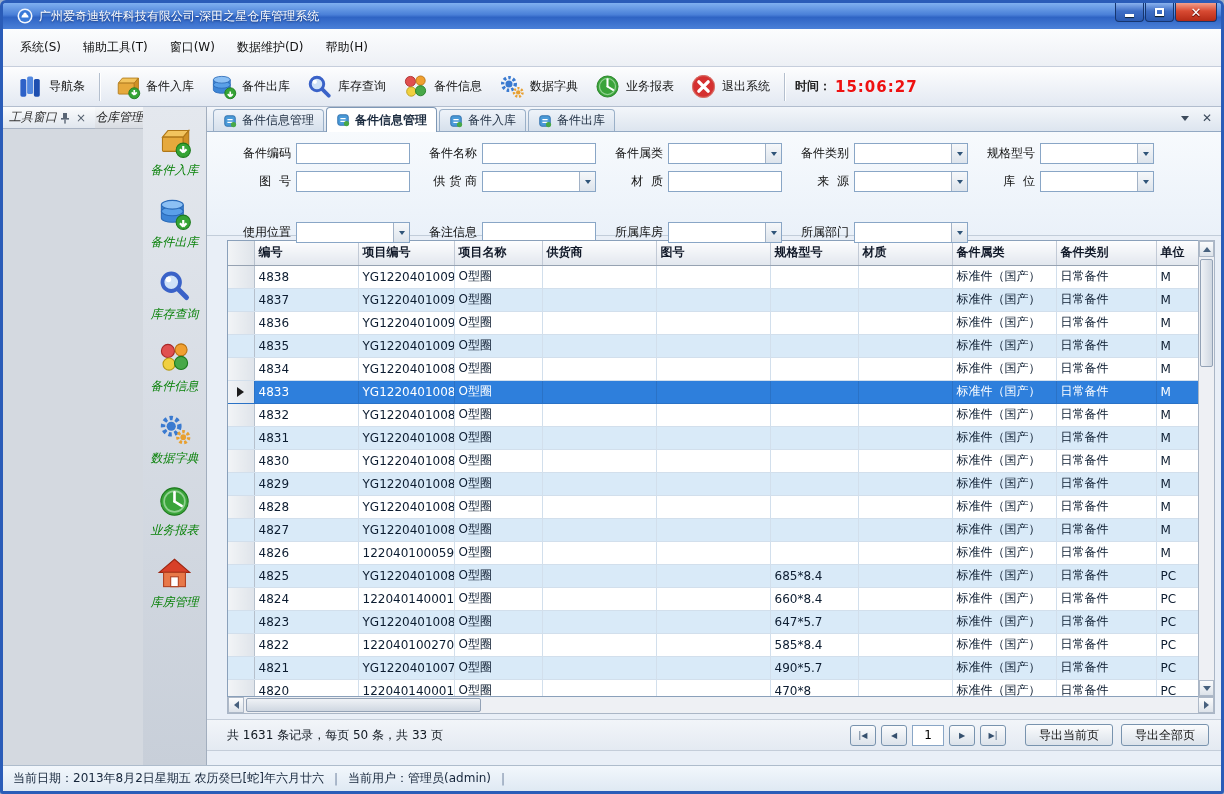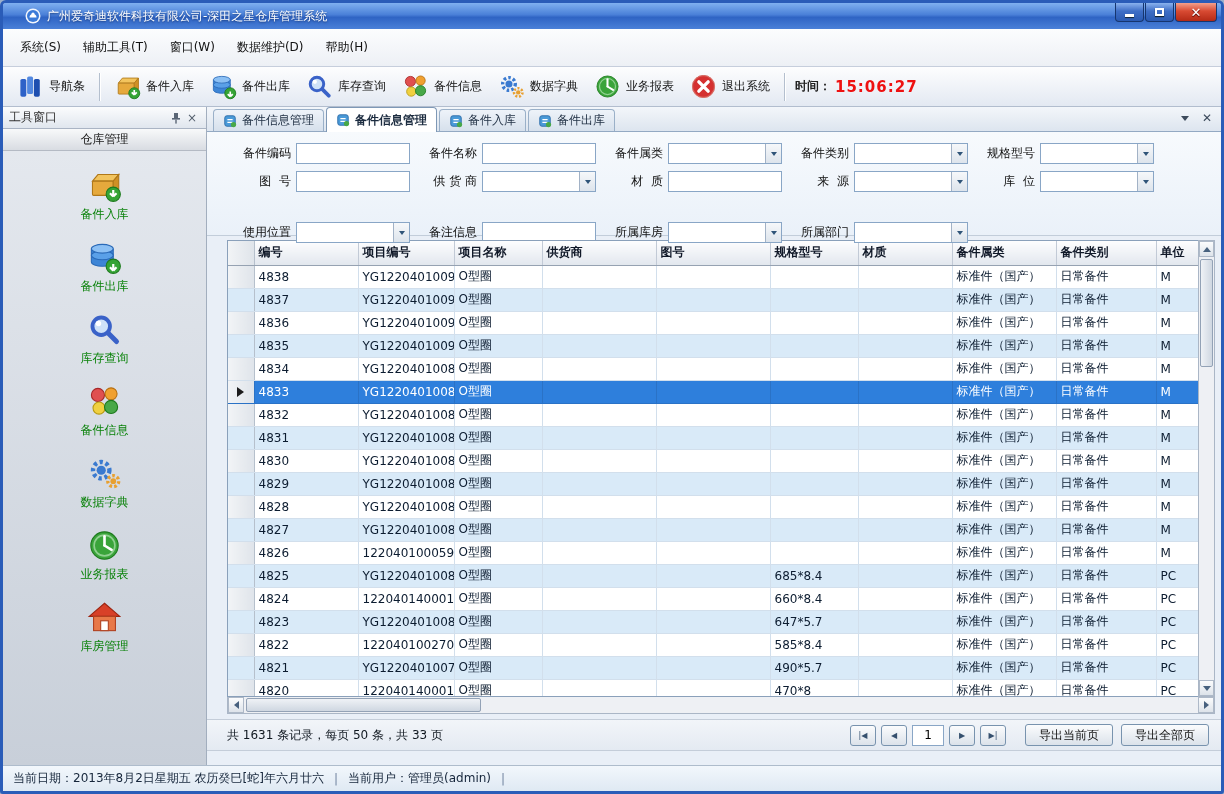--- a/index.html
+++ b/index.html
@@ -4,21 +4,21 @@
 <style>
   * { margin:0; padding:0; box-sizing:border-box; }
   html,body { width:1224px; height:794px; }
   body { font-family:"DejaVu Sans","Liberation Sans",sans-serif; font-size:12px; background:#9bb0cc; overflow:hidden; }
 
   .window { width:1224px; height:794px; display:flex; flex-direction:column;
     border:3px solid #2a5cb8; border-radius:6px 6px 3px 3px; overflow:hidden;
     background:#e8eef6; box-shadow: inset 0 0 0 1px #7fa6e4; }
 
   
-  .titlebar { height:26px; flex:none; display:flex; align-items:center; gap:6px; padding:0 4px 0 22px;
+  .titlebar { height:26px; flex:none; display:flex; align-items:center; gap:6px; padding:0 4px 0 14px;
     background:linear-gradient(180deg,#7fb0f0 0%,#4a80d8 45%,#2f64c4 55%,#4a80d8 100%); }
   .app-icon svg { width:16px; height:16px; display:block; }
   .win-title { color:#fff; text-shadow:0 1px 2px #1a3a78; flex:1; white-space:nowrap; overflow:hidden; }
   .win-controls { display:flex; align-items:flex-start; height:100%; }
   .win-btn { width:29px; height:19px; border:1px solid #16356e; border-top:none; border-radius:0 0 4px 4px;
     background:linear-gradient(#8ab2ee,#3e6ec6 45%,#2a5ab2); display:flex; align-items:center; justify-content:center;
     margin-left:1px; cursor:pointer; }
   .win-btn.close { width:42px; background:linear-gradient(#f4a08c,#d84a32 45%,#b42a16); }
   .glyph-min { width:9px; height:3px; background:#fff; margin-top:7px; box-shadow:0 1px 1px #123; }
   .glyph-max { width:9px; height:8px; border:2px solid #fff; box-shadow:0 1px 1px #123; }
@@ -38,21 +38,21 @@
   .tool-label { color:#151515; white-space:nowrap; }
   .tool-sep { width:1px; height:28px; background:#b4bfce; margin:0 6px; box-shadow:1px 0 0 #fff; }
   .time-box { display:flex; align-items:center; gap:4px; padding-left:4px; }
   .time-label { color:#222; font-weight:bold; }
   .time-value { color:#ee1111; font-weight:bold; font-size:15px; letter-spacing:1px; }
 
   
   .main { flex:1; display:flex; min-height:0; }
 
   
-  .sidebar { width:204px; flex:none; display:flex; flex-direction:column; border-right:1px solid #a2aebe; background:#d4d9e0; }
+  .sidebar { width:204px; flex:none; display:flex; flex-direction:row; border-right:1px solid #a2aebe; background:#d4d9e0;font-style:italic; }
   .side-titlebar { height:22px; flex:none; display:flex; align-items:center; padding:0 6px;
     background:linear-gradient(#fbfcfd,#e0e6ee); border-bottom:1px solid #aab4c4; color:#333; }
   .side-title-text { flex:1; }
   .side-tb-btn { width:16px; height:16px; display:flex; align-items:center; justify-content:center; color:#55606e; cursor:pointer; }
   .side-tb-btn svg { width:12px; height:12px; }
   .side-section { height:22px; flex:none; display:flex; align-items:center; justify-content:center;
     background:linear-gradient(#f8f9fa,#d8dce2); border-bottom:1px solid #b4bac4; color:#1a1a1a; }
   .side-body { flex:1; overflow:hidden; padding-top:8px;
     background:linear-gradient(180deg,#e4e8ee 0%,#c8cfd9 100%); }
   .side-item { display:flex; flex-direction:column; align-items:center; gap:3px; padding:9px 0 8px; cursor:pointer; }

